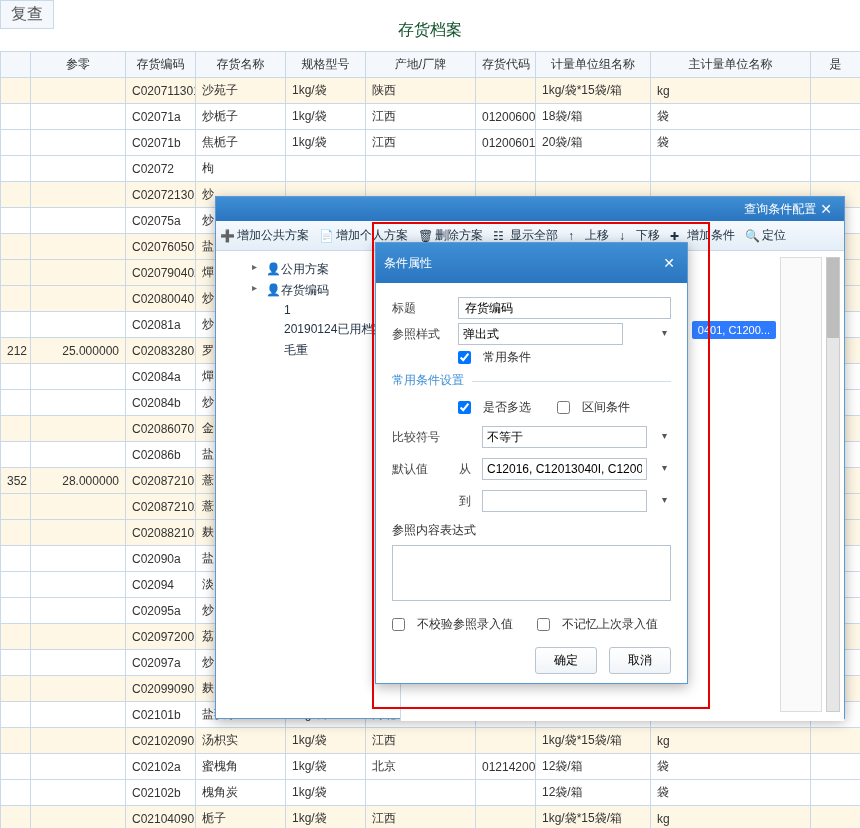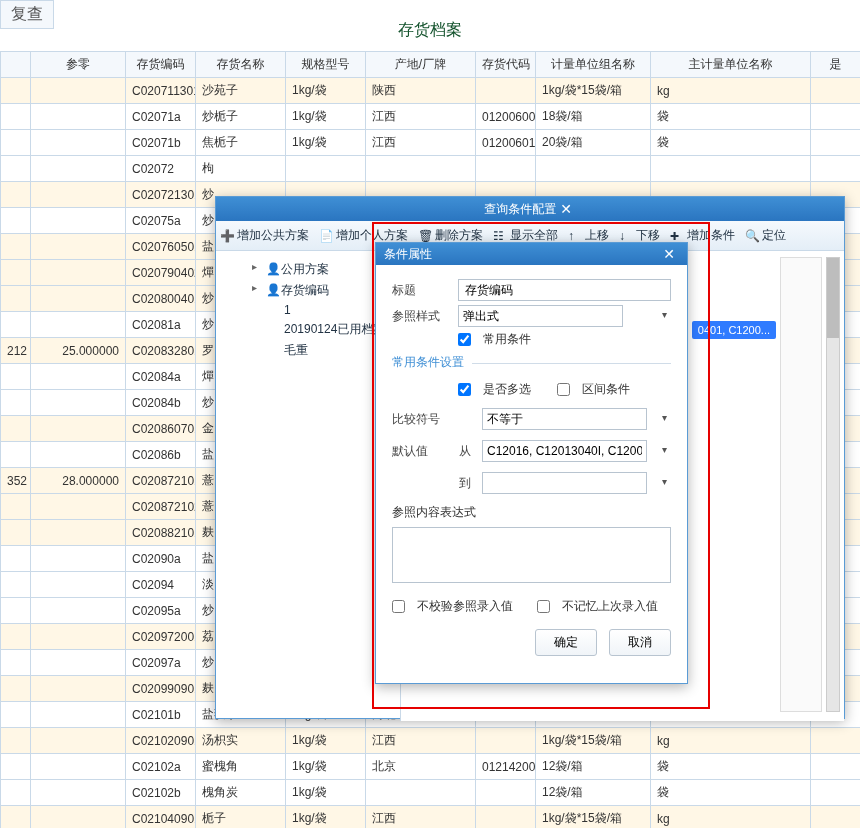--- a/index.html
+++ b/index.html
@@ -16,39 +16,39 @@
 .col-chmc { width: 90px; }
 .col-ggxh { width: 80px; }
 .col-cd { width: 110px; }
 .col-chdm { width: 60px; }
 .col-jldwz { width: 115px; }
 .col-zjldw { width: 160px; }
 .col-sf { width: 50px; }
 
 
 .dlg1 { position: absolute; left: 215px; top: 196px; width: 630px; height: 523px; background: #fff; border: 1px solid #5a9bd5; box-shadow: 0 3px 12px rgba(0,0,0,0.3); z-index: 10; }
-.dlg1-title { background: linear-gradient(#3f8fd5, #2a75c0); color: #fff; padding: 4px 8px; display: flex; justify-content: center; align-items: center; height: 24px; }
+.dlg1-title { background: linear-gradient(#3f8fd5, #2a75c0); color: #fff; padding: 4px 8px; display: flex; justify-content: flex-end; align-items: center; height: 24px; }
 .dlg1-close { cursor: pointer; font-size: 14px; padding: 0 4px; }
 .dlg1-toolbar { background: linear-gradient(#f5f9fd, #e4eef7); border-bottom: 1px solid #c9d9e8; padding: 6px 4px; display: flex; gap: 10px; align-items: center; font-size: 12px; white-space: nowrap; overflow: hidden; }
 .tbl-item { display: inline-flex; align-items: center; gap: 3px; cursor: pointer; color: #234; }
 .tbl-icon { width: 14px; height: 14px; display: inline-block; }
 .dlg1-body { display: flex; height: 470px; padding-left: 30px; }
 .dlg1-tree { width: 155px; border-right: 1px solid #c9d9e8; padding: 8px 6px; font-size: 12px; color: #234; }
 .tree-node { padding: 2px 0 2px 14px; position: relative; cursor: pointer; }
 .tree-root::before { content: "▸"; position: absolute; left: 0; font-size: 10px; color: #666; }
 .tree-icon { display: inline-block; width: 12px; height: 12px; margin-right: 3px; }
 .dlg1-right { flex: 1; position: relative; background: #fff; }
 .right-scroll { position: absolute; right: 4px; top: 6px; width: 14px; height: 455px; background: #e6e6e6; border: 1px solid #ccc; }
 .right-scroll::before { content: ""; display: block; position: absolute; top: 0; width: 100%; height: 80px; background: #bdbdbd; }
 .right-track { position: absolute; right: 22px; top: 6px; width: 42px; height: 455px; background: #fafafa; border: 1px solid #ddd; }
 .right-chip { position: absolute; right: 68px; top: 70px; background: #2f7bff; color: #fff; font-size: 11px; padding: 3px 6px; border-radius: 2px; white-space: nowrap; }
 
 
 .dlg2 { position: absolute; left: 375px; top: 242px; width: 313px; height: 442px; background: #fff; border: 1px solid #5a9bd5; box-shadow: 0 3px 12px rgba(0,0,0,0.3); z-index: 20; }
-.dlg2-title { background: linear-gradient(#3f8fd5, #2a75c0); color: #fff; padding: 4px 8px; display: flex; justify-content: space-between; align-items: center; height: 22px; }
+.dlg2-title { background: linear-gradient(#3f8fd5, #2a75c0); color: #fff; padding: 4px 8px; display: flex; justify-content: space-between; align-items: center; height: 40px; }
 .dlg2-body { padding: 14px 16px 10px; }
 .frow { display: flex; align-items: center; margin-bottom: 4px; gap: 10px; }
 .flabel { width: 56px; color: #444; }
 .finput { flex: 1; border: 1px solid #b8c4d0; height: 22px; padding: 2px 6px; background: #fff; font-size: 12px; }
 .fselect { flex: 1; border: 1px solid #b8c4d0; height: 22px; padding: 2px 4px; background: #fff; font-size: 12px; appearance: none; position: relative; }
 .sel-wrap { position: relative; flex: 1; }
 .sel-caret { position: absolute; right: 4px; top: 4px; font-size: 10px; color: #555; pointer-events: none; }
 .chk { display: inline-flex; align-items: center; gap: 12px; }
 .group-label { color: #3f8fd5; margin: 6px 0 10px; position: relative; }
 .group-label::after { content: ""; position: absolute; left: 80px; right: 0; top: 50%; border-top: 1px solid #d0dce8; }

